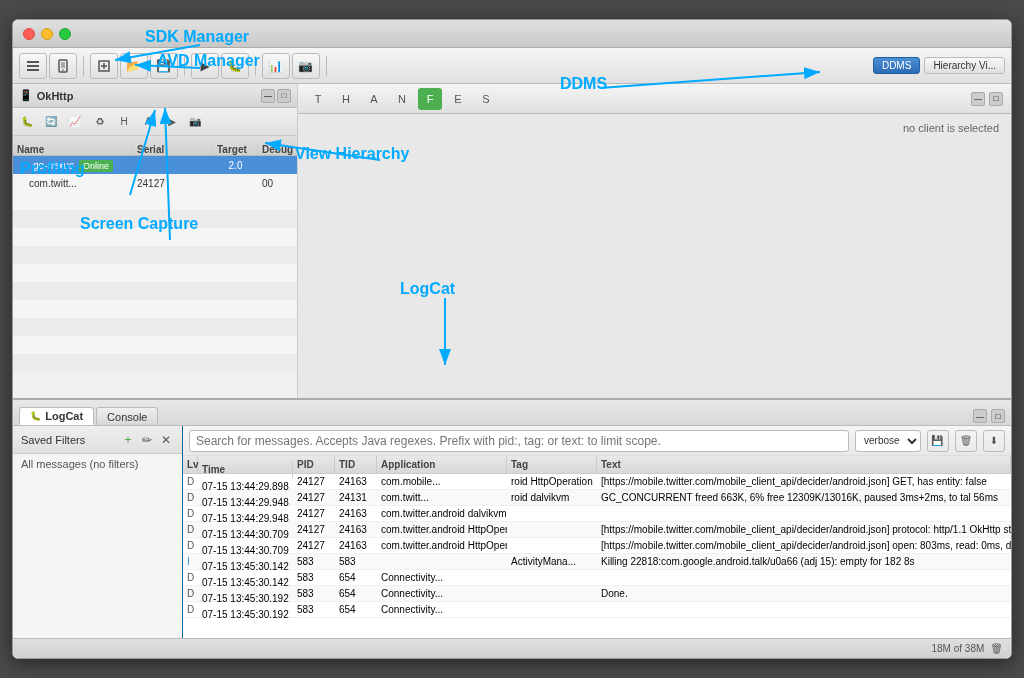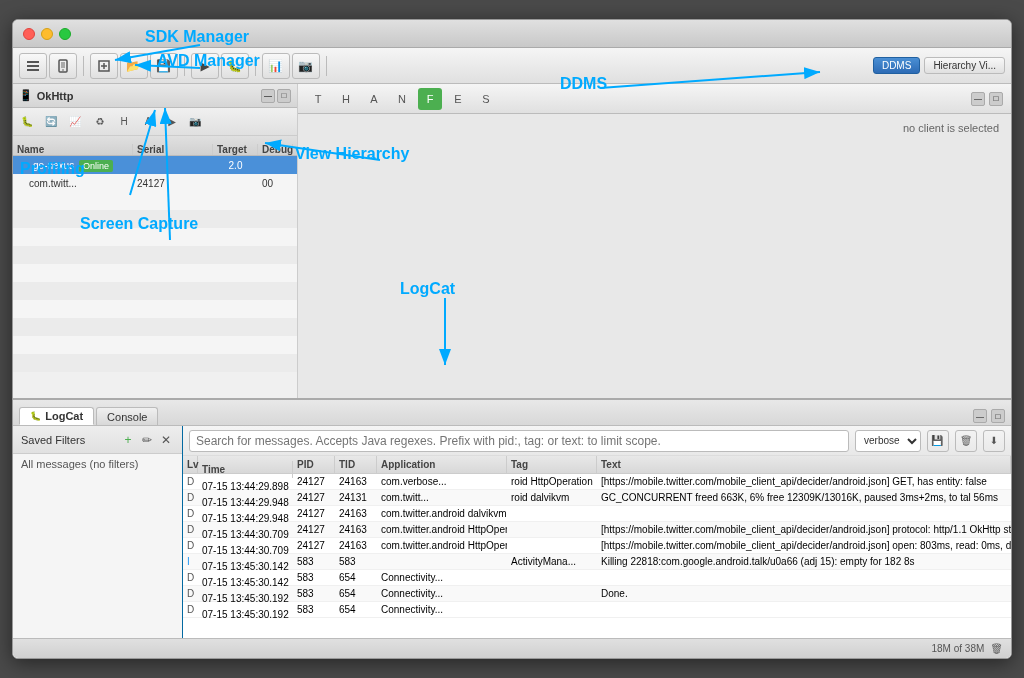--- a/index.html
+++ b/index.html
@@ -722,21 +722,21 @@
             <div class="log-col-hdr log-col-tag">Tag</div>
             <div class="log-col-hdr log-col-text">Text</div>
           </div>
 
           <div id="log-rows-container">
               <div class="log-row">
     <div class="log-cell log-col-lv log-level-D">D</div>
     <div class="log-cell log-col-time">07-15 13:44:29.898</div>
     <div class="log-cell log-col-pid">24127</div>
     <div class="log-cell log-col-tid">24163</div>
-    <div class="log-cell log-col-app">com.verbose...</div>
+    <div class="log-cell log-col-app">com.mobile...</div>
     <div class="log-cell log-col-tag">roid HttpOperation</div>
     <div class="log-cell log-col-text" style="overflow:hidden;text-overflow:ellipsis;">[https://mobile.twitter.com/mobile_client_api/decider/android.json] GET, has entity: false</div>
   </div>
               <div class="log-row">
     <div class="log-cell log-col-lv log-level-D">D</div>
     <div class="log-cell log-col-time">07-15 13:44:29.948</div>
     <div class="log-cell log-col-pid">24127</div>
     <div class="log-cell log-col-tid">24131</div>
     <div class="log-cell log-col-app">com.twitt...</div>
     <div class="log-cell log-col-tag">roid dalvikvm</div>

